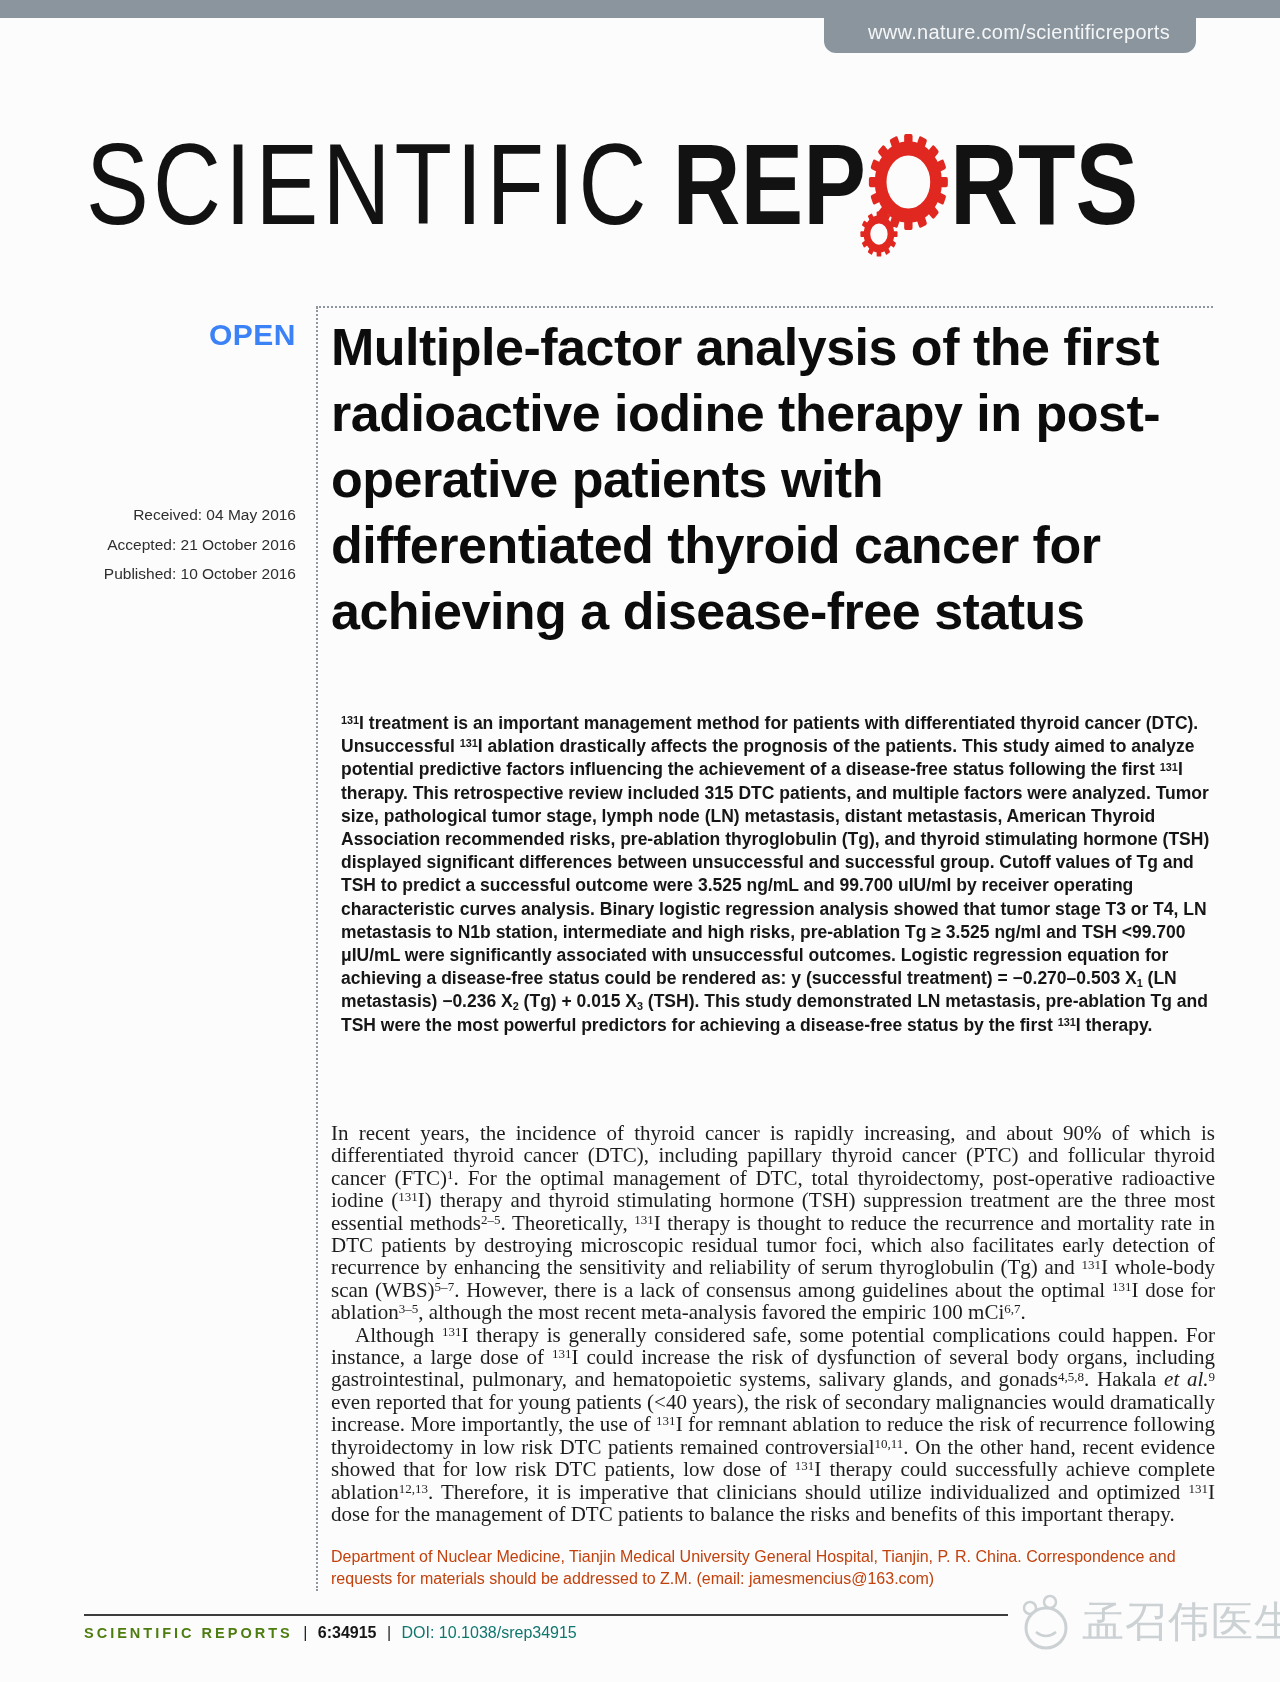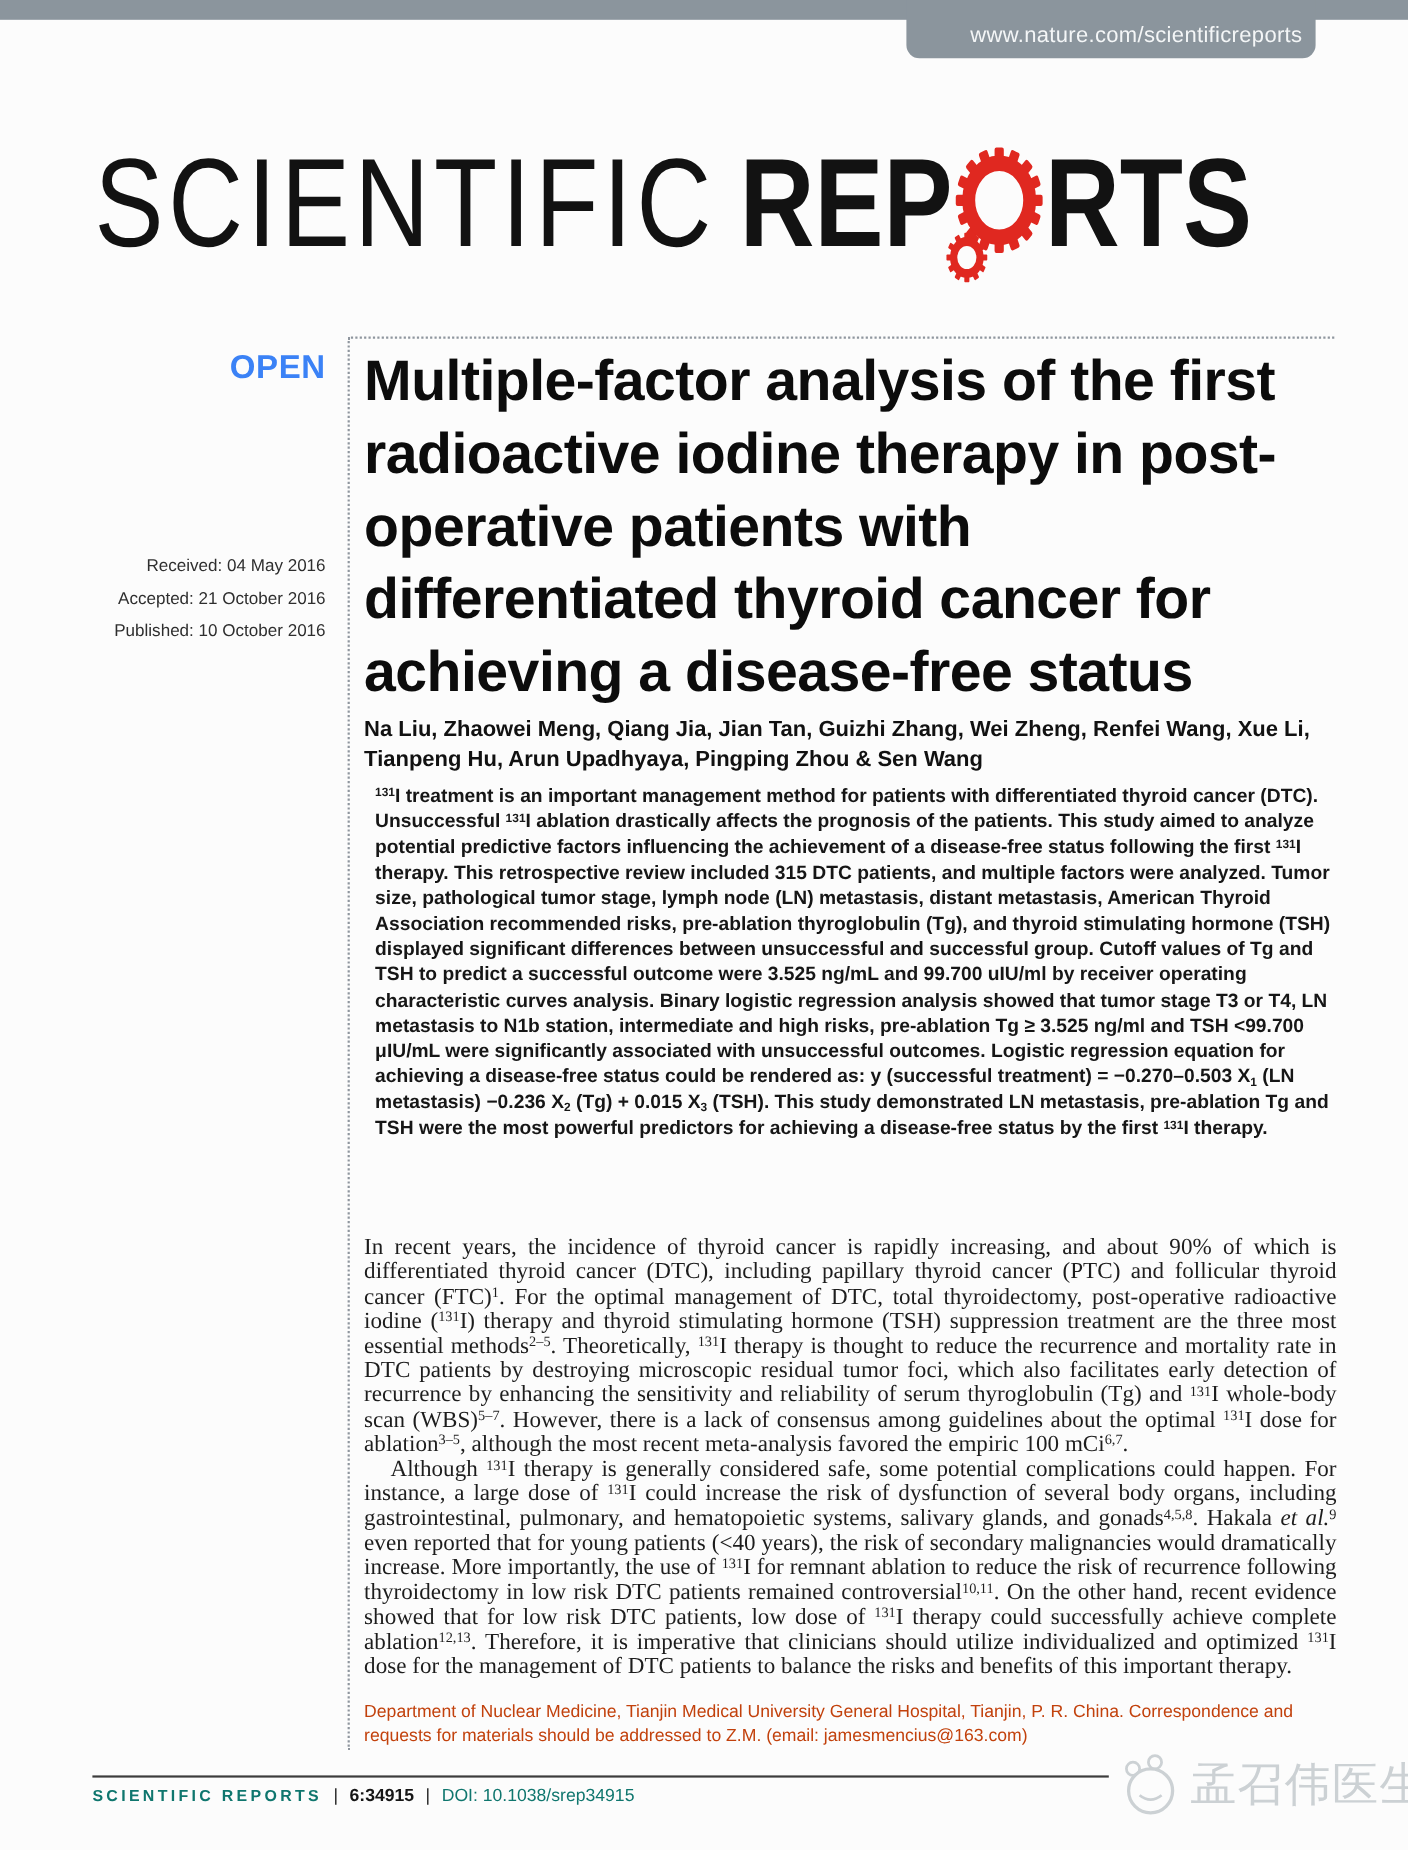--- a/index.html
+++ b/index.html
@@ -7,21 +7,21 @@
     position:relative;width:1280px;height:1682px;margin:0 auto;
     background:#fcfcfc;overflow:hidden;
     font-family:"Liberation Sans",sans-serif;color:#1a1a1a;
   }
   
   .topbar{position:absolute;left:0;top:0;width:1280px;height:18px;background:#8b959d;}
   .url-tab{
     position:absolute;left:824px;top:0;width:372px;height:53px;
     background:#8b959d;border-radius:0 0 12px 12px;
     display:flex;align-items:flex-end;justify-content:flex-end;
-    padding:0 12px 9px 0;box-sizing:border-box;
+    padding:0 26px 9px 0;box-sizing:border-box;
   }
   .url-tab span{color:#f4f6f7;font-size:20px;letter-spacing:0.3px;}
   
   .logo{
     position:absolute;left:86px;top:128px;white-space:nowrap;
     transform:scale(0.84,1.02);transform-origin:left top;
     color:#121212;line-height:1;
   }
   .logo-thin{font-size:112px;font-weight:200;letter-spacing:5px;}
   .logo-bold{font-size:112px;font-weight:700;letter-spacing:0px;margin-left:26px;}
@@ -63,21 +63,21 @@
   .bodytext p.indent{text-indent:24px;}
   .affil{
     position:absolute;left:331px;top:1546px;width:884px;margin:0;
     font-size:16px;line-height:21.5px;color:#c2410c;
   }
   sup{font-size:62%;vertical-align:baseline;position:relative;top:-0.45em;line-height:0;}
   sub{font-size:62%;vertical-align:baseline;position:relative;top:0.25em;line-height:0;}
   
   .footrule{position:absolute;left:84px;top:1614px;width:924px;height:0;border-top:2px solid #3c3c3c;}
   .footer{position:absolute;left:84px;top:1624px;font-size:16px;white-space:nowrap;}
-  .footer .fj{color:#0f766e;letter-spacing:3px;font-size:14.5px;font-weight:700;}
+  .footer .fj{color:#4d7c0f;letter-spacing:3px;font-size:14.5px;font-weight:700;}
   .footer .sep{color:#222;margin:0 6px;font-weight:400;}
   .footer .fv{color:#161616;font-weight:700;}
   .footer .fd{color:#0f766e;font-weight:400;}
   
   .watermark{position:absolute;left:1016px;top:1592px;display:flex;align-items:center;}
   .wm-text{
     font-size:42px;color:#ccd1d4;letter-spacing:1px;margin-left:4px;
     font-family:"Liberation Sans",sans-serif;white-space:nowrap;
   }
 </style>
@@ -140,21 +140,20 @@
     <div>Received: 04 May 2016</div>
     <div>Accepted: 21 October 2016</div>
     <div>Published: 10 October 2016</div>
   </div>
 
   <div class="vdots"></div>
   <div class="hdots"></div>
 
   <h1 class="title">Multiple-factor analysis of the first radioactive iodine therapy in post-operative patients with differentiated thyroid cancer for achieving a disease-free status</h1>
 
-  <div class="authors">Na Liu, Zhaowei Meng, Qiang Jia, Jian Tan, Guizhi Zhang, Wei Zheng, Renfei Wang, Xue Li, Tianpeng Hu, Arun Upadhyaya, Pingping Zhou &amp; Sen Wang</div>
 
   <p class="abstract"><sup>131</sup>I treatment is an important management method for patients with differentiated thyroid cancer (DTC). Unsuccessful <sup>131</sup>I ablation drastically affects the prognosis of the patients. This study aimed to analyze potential predictive factors influencing the achievement of a disease-free status following the first <sup>131</sup>I therapy. This retrospective review included 315 DTC patients, and multiple factors were analyzed. Tumor size, pathological tumor stage, lymph node (LN) metastasis, distant metastasis, American Thyroid Association recommended risks, pre-ablation thyroglobulin (Tg), and thyroid stimulating hormone (TSH) displayed significant differences between unsuccessful and successful group. Cutoff values of Tg and TSH to predict a successful outcome were 3.525 ng/mL and 99.700 uIU/ml by receiver operating characteristic curves analysis. Binary logistic regression analysis showed that tumor stage T3 or T4, LN metastasis to N1b station, intermediate and high risks, pre-ablation Tg ≥ 3.525 ng/ml and TSH &lt;99.700 μIU/mL were significantly associated with unsuccessful outcomes. Logistic regression equation for achieving a disease-free status could be rendered as: y (successful treatment) = −0.270–0.503 X<sub>1</sub> (LN metastasis) −0.236 X<sub>2</sub> (Tg) + 0.015 X<sub>3</sub> (TSH). This study demonstrated LN metastasis, pre-ablation Tg and TSH were the most powerful predictors for achieving a disease-free status by the first <sup>131</sup>I therapy.</p>
 
   <div class="bodytext">
     <p>In recent years, the incidence of thyroid cancer is rapidly increasing, and about 90% of which is differentiated thyroid cancer (DTC), including papillary thyroid cancer (PTC) and follicular thyroid cancer (FTC)<sup>1</sup>. For the optimal management of DTC, total thyroidectomy, post-operative radioactive iodine (<sup>131</sup>I) therapy and thyroid stimulating hormone (TSH) suppression treatment are the three most essential methods<sup>2–5</sup>. Theoretically, <sup>131</sup>I therapy is thought to reduce the recurrence and mortality rate in DTC patients by destroying microscopic residual tumor foci, which also facilitates early detection of recurrence by enhancing the sensitivity and reliability of serum thyroglobulin (Tg) and <sup>131</sup>I whole-body scan (WBS)<sup>5–7</sup>. However, there is a lack of consensus among guidelines about the optimal <sup>131</sup>I dose for ablation<sup>3–5</sup>, although the most recent meta-analysis favored the empiric 100 mCi<sup>6,7</sup>.</p>
     <p class="indent">Although <sup>131</sup>I therapy is generally considered safe, some potential complications could happen. For instance, a large dose of <sup>131</sup>I could increase the risk of dysfunction of several body organs, including gastrointestinal, pulmonary, and hematopoietic systems, salivary glands, and gonads<sup>4,5,8</sup>. Hakala <i>et al.</i><sup>9</sup> even reported that for young patients (&lt;40 years), the risk of secondary malignancies would dramatically increase. More importantly, the use of <sup>131</sup>I for remnant ablation to reduce the risk of recurrence following thyroidectomy in low risk DTC patients remained controversial<sup>10,11</sup>. On the other hand, recent evidence showed that for low risk DTC patients, low dose of <sup>131</sup>I therapy could successfully achieve complete ablation<sup>12,13</sup>. Therefore, it is imperative that clinicians should utilize individualized and optimized <sup>131</sup>I dose for the management of DTC patients to balance the risks and benefits of this important therapy.</p>
   </div>
 
   <p class="affil">Department of Nuclear Medicine, Tianjin Medical University General Hospital, Tianjin, P. R. China. Correspondence and requests for materials should be addressed to Z.M. (email: jamesmencius@163.com)</p>
 

